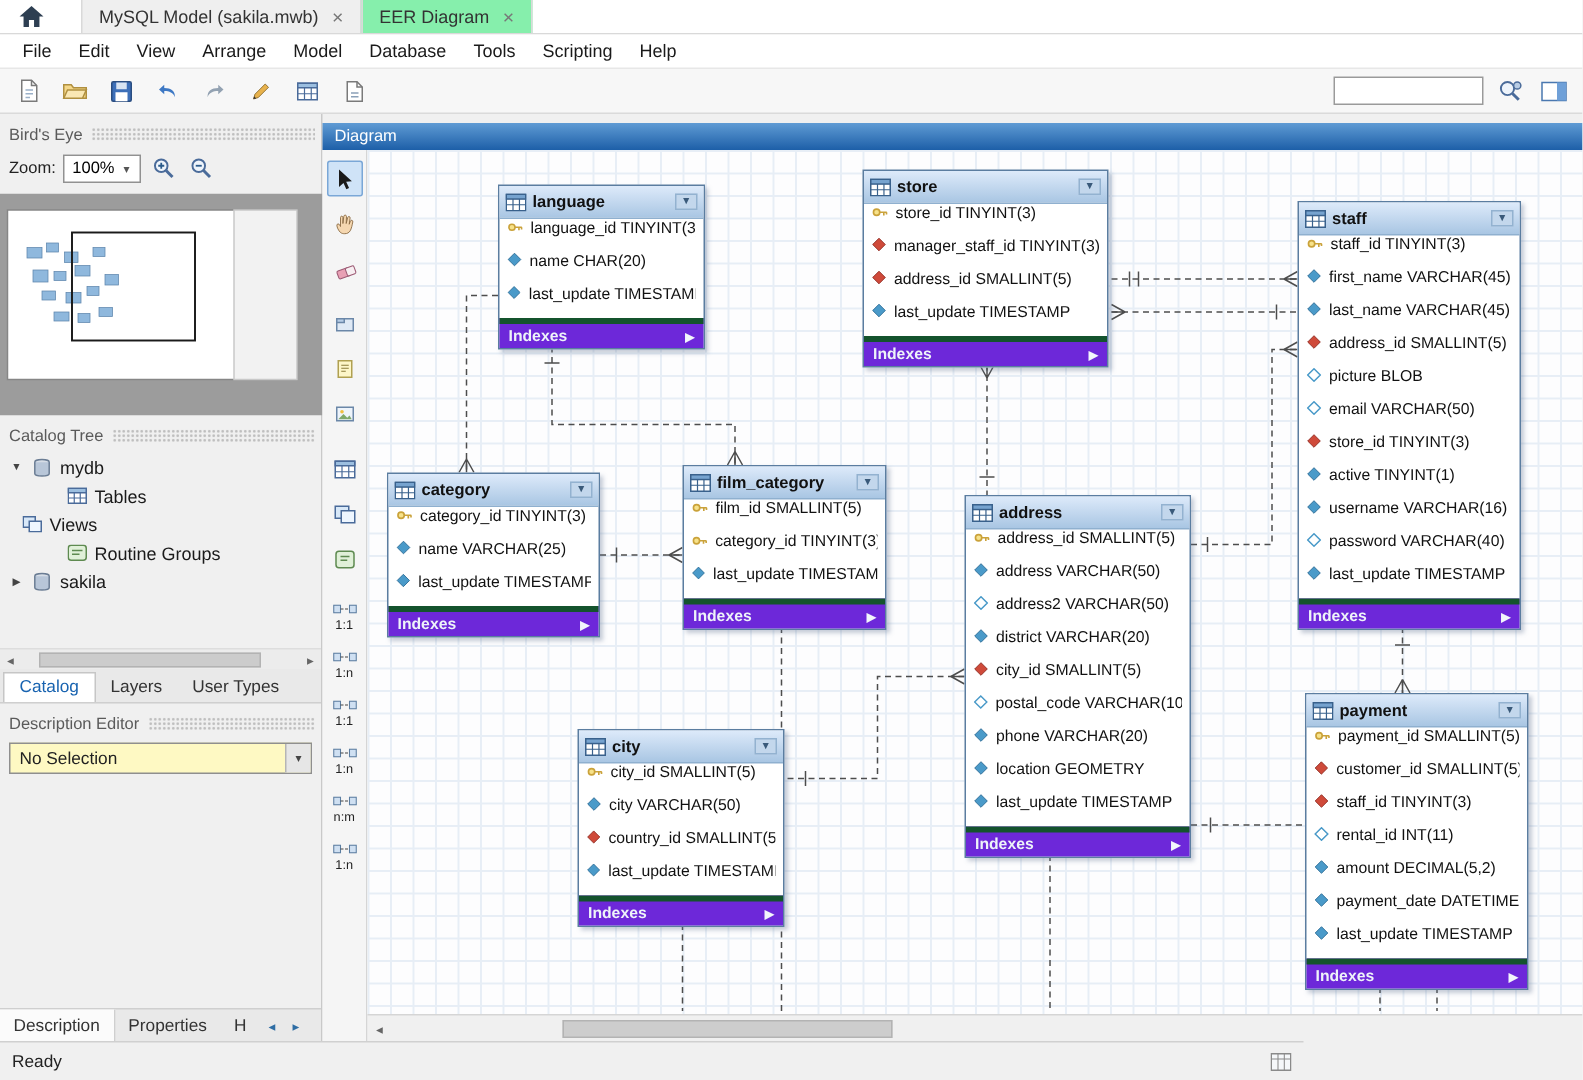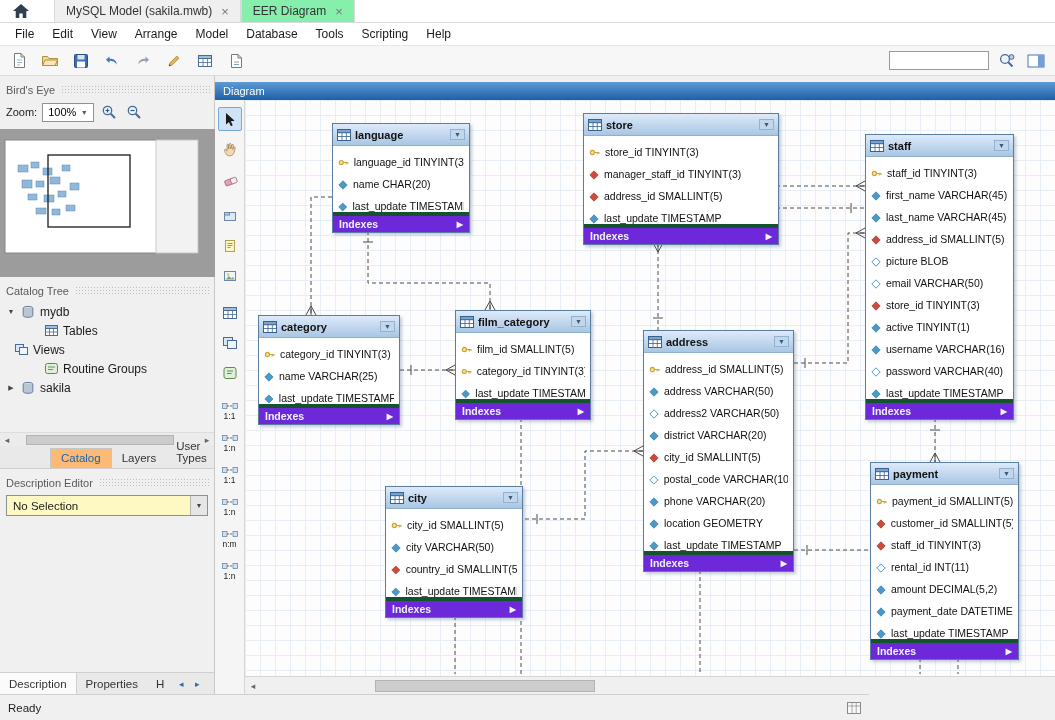--- a/index.html
+++ b/index.html
@@ -48,21 +48,21 @@
   .tree { height:134px; padding-top:4px; overflow:hidden; background:#f0f0f0; }
   .tree-row { display:flex; align-items:center; gap:5px; height:19px; font-size:12px; color:#1a1a1a; }
   .tree-row .exp { width:10px; font-size:7px; color:#444; text-align:center; }
   .tree-scrollbar { height:14px; display:flex; align-items:center; background:#ececec; border-top:1px solid #ddd; }
   .sb-arrow { width:14px; text-align:center; font-size:9px; color:#666; }
   .sb-track { flex:1; height:12px; position:relative; }
   .sb-thumb { position:absolute; left:12px; top:1px; width:148px; height:10px; background:#cccccc; border:1px solid #b3b3b3; }
   .panel-tabs { height:23px; display:flex; align-items:flex-end; padding-left:2px; background:#e9e9e9;
                 border-bottom:1px solid #cfcfcf; }
   .ptab { font-size:11.5px; color:#333; padding:3px 10px 4px 10px; }
-  .ptab.active { background:#fdba74; color:#1863b0; border:1px solid #c6c6c6; border-bottom:none;margin-left:48px; }
+  .ptab.active { background:#ffffff; color:#1863b0; border:1px solid #c6c6c6; border-bottom:none; }
   .sel-combo { margin:5px 6px 0 6px; height:21px; background:#fef9c3; border:1px solid #8f8f8f;
                display:flex; align-items:center; font-size:11.5px; color:#222; padding-left:6px; }
   .sel-combo .combo-btn { margin-left:auto; width:17px; align-self:stretch; background:#e6e6e6;
                border-left:1px solid #b5b5b5; display:flex; align-items:center; justify-content:center; font-size:8px; color:#444; }
   .panel-fill { flex:1; }
   .bottom-tabs { height:22px; display:flex; align-items:stretch; background:#e9e9e9; border-top:1px solid #cfcfcf; }
   .btab { font-size:11.5px; color:#333; padding:3px 9px; display:flex; align-items:center; }
   .btab.active { background:#fbfbfb; border-right:1px solid #cfcfcf; }
   .tab-nav { width:16px; display:flex; align-items:center; justify-content:center; font-size:9px; color:#2e6da4; }
 
@@ -85,21 +85,21 @@
              background-size:15px 15px; }
   .rel-svg { position:absolute; left:0; top:0; }
   .rel-line { fill:none; stroke:#4d4d4d; stroke-width:1; stroke-dasharray:4 3; }
   .rel-foot,.rel-tick { fill:none; stroke:#4d4d4d; stroke-width:1; }
 
   .db-table { position:absolute; background:#fff; border:1px solid #5b7da0; box-shadow:2px 2px 3px rgba(90,110,140,.35); }
   .db-table-header { height:22px; background:linear-gradient(#ddeafa,#a9c6e3); border-bottom:1px solid #8fb0cf;
                      display:flex; align-items:center; gap:4px; padding:0 4px; font-size:11px; font-weight:bold; color:#111; }
   .hdr-caret { margin-left:auto; font-size:7px; color:#3a5a7a; background:#c3d7ec; border:1px solid #93b2d0;
                padding:1px 3px; line-height:1; }
-  .db-col { height:22px; display:flex; align-items:flex-end; gap:5px; padding:0 5px; font-size:10.5px; color:#111; }
+  .db-col { height:22px; display:flex; align-items:flex-start; gap:5px; padding:0 5px; font-size:10.5px; color:#111; }
   .db-col span { white-space:nowrap; overflow:hidden; }
   .db-indexes { height:20px; background:#6d28d9; border-top:4px solid #14532d; display:flex; align-items:center;
                 padding:0 6px; font-size:10.5px; font-weight:bold; color:#eef3f9; }
   .ix-caret { margin-left:auto; font-size:8px; color:#f2f6fb; }
 
   .dg-hscroll { position:absolute; left:245px; top:676px; width:810px; height:18px; background:#f0f0f0;
                 border-top:1px solid #d5d5d5; display:flex; align-items:center; }
   .dg-hscroll .sb-arrow { width:16px; }
   .dg-thumb { position:absolute; left:130px; top:3px; width:220px; height:12px; background:#cdcdcd; border:1px solid #b3b3b3; }
 
@@ -584,21 +584,21 @@
               <path d="M5 0.8 L9.2 5 L5 9.2 L0.8 5 Z" fill="#4a9ac9" stroke="#2a6a94" stroke-width="0.6"></path>
             </svg>
           </span>
           <span>last_update TIMESTAMP</span>
         </div>
         <div class="db-indexes">
           <span>Indexes</span>
           <span class="ix-caret">▶</span>
         </div>
       </div>
-      <div class="db-table" style="left: 330px; top: 13px; width: 196px; margin-left: 8px;">
+      <div class="db-table" style="left: 330px; top: 13px; width: 164px;">
         <div class="db-table-header">
           <span class="icn">
             <svg width="14" height="12" viewBox="0 0 14 12">
               <rect x="0.5" y="0.5" width="13" height="11" fill="#fff" stroke="#39618c"></rect>
               <rect x="0.5" y="0.5" width="13" height="3.2" fill="#76a3cf" stroke="#39618c"></rect>
               <path d="M5 3.7 V11.5 M9.3 3.7 V11.5 M0.5 7.5 H13.5" stroke="#39618c" stroke-width="0.8" fill="none"></path>
             </svg>
           </span>
           <span>store</span>
           <span class="hdr-caret">▼</span>

